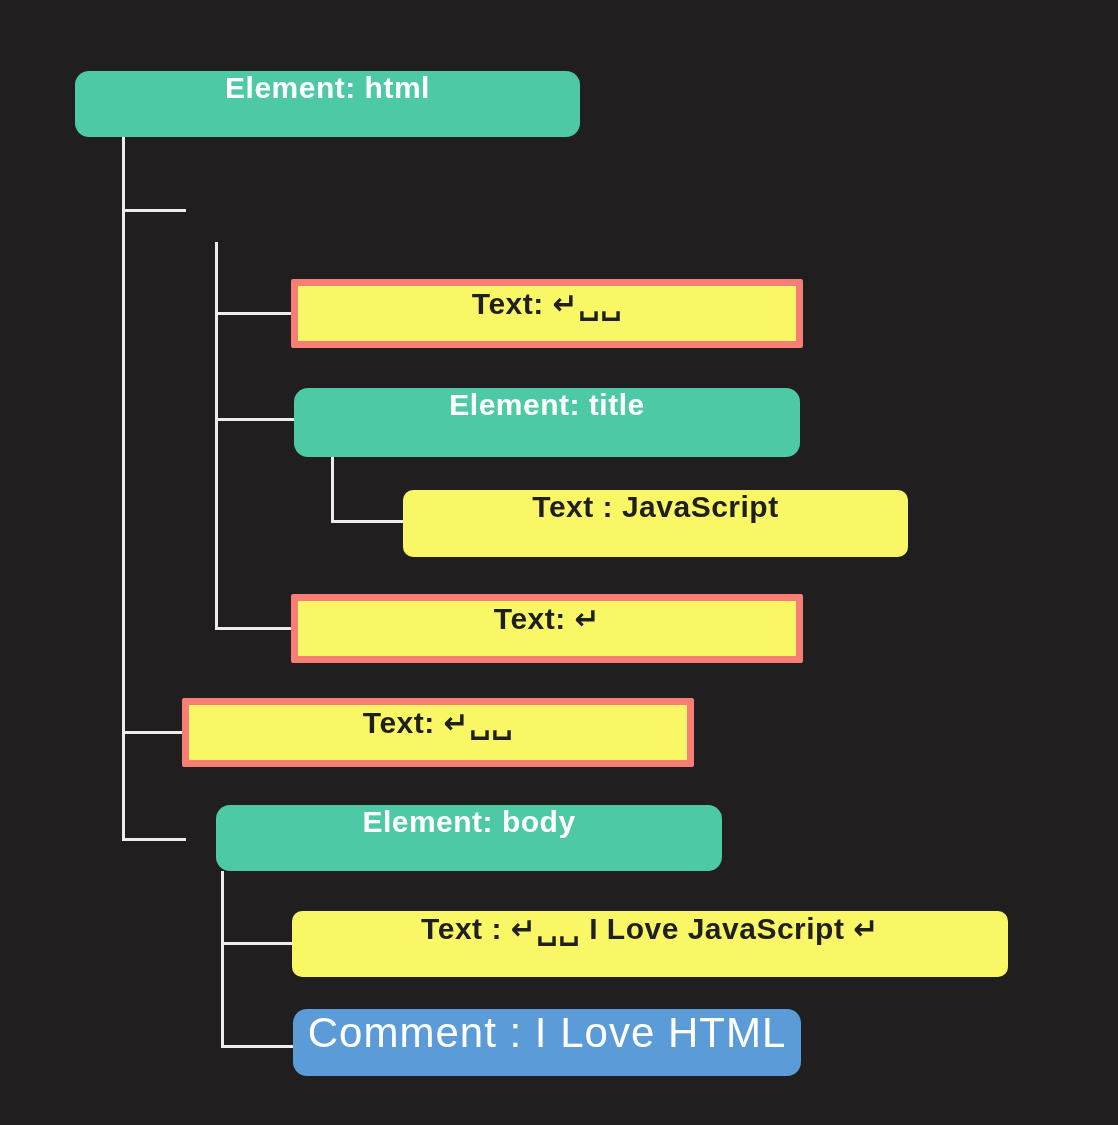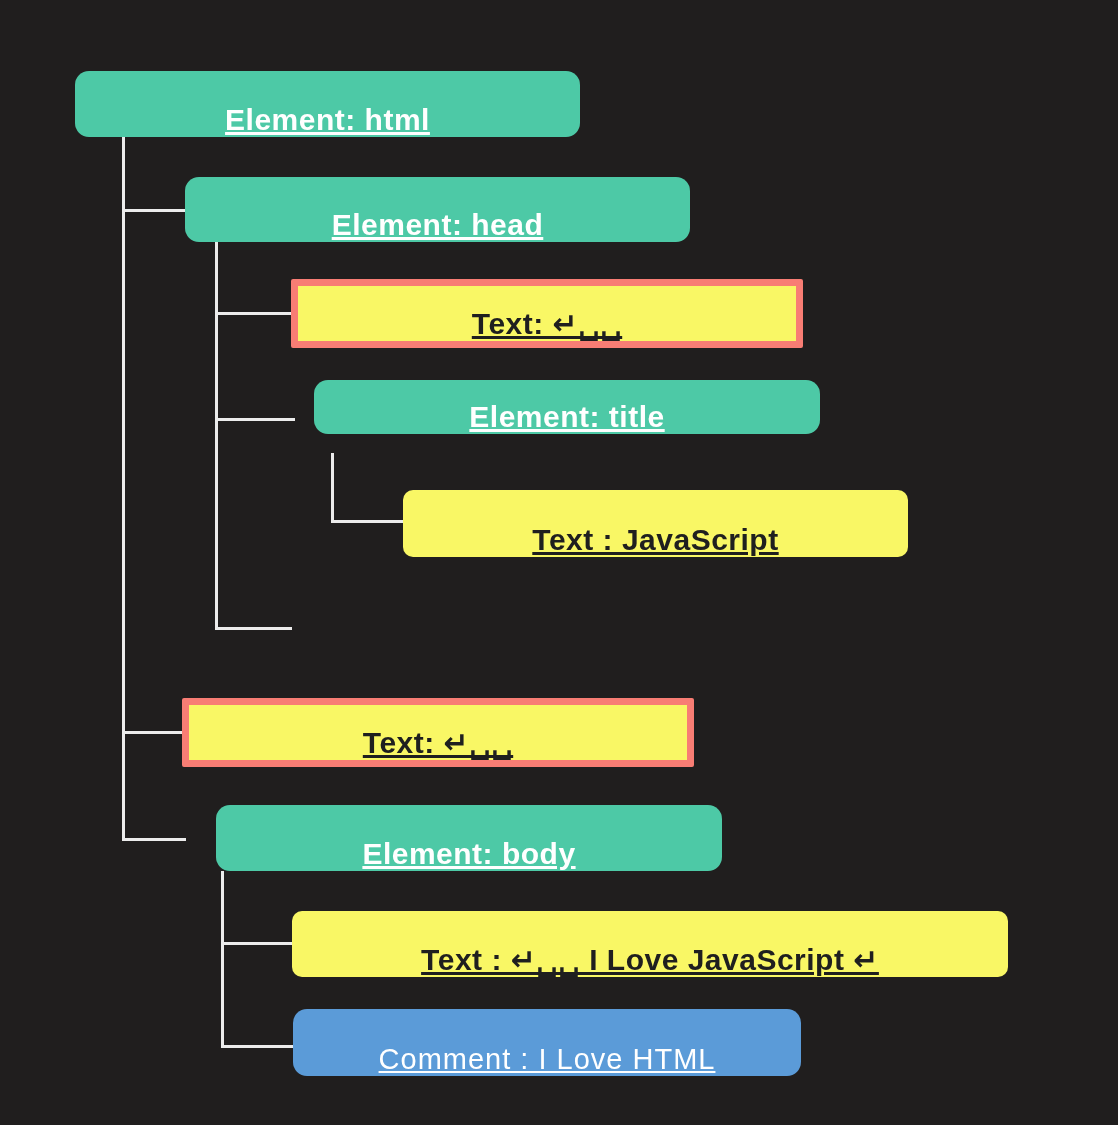--- a/index.html
+++ b/index.html
@@ -32,53 +32,52 @@
   .cC  { left: 331px; top: 453px; height: 70px; }
   .cC1 { left: 331px; top: 520px; width: 73px; }
   .cD  { left: 221px; top: 871px; height: 177px; }
   .cD1 { left: 221px; top: 942px; width: 72px; }
   .cD2 { left: 221px; top: 1045px; width: 73px; }
   
   .node {
     position: absolute;
     box-sizing: border-box;
     display: flex;
-    align-items: flex-end;
+    align-items: flex-start;
     justify-content: center;
     border-radius: 14px;
     font-size: 30px;
     font-weight: bold;
     letter-spacing: 0.5px;
     white-space: nowrap;
-    text-decoration: underline;
   }
   .node.element {
     background: var(--element_fill, #4dc9a6);
     color: var(--element_text, #ffffff);
   }
   .node.textnode {
     background: var(--text_fill, #f9f765);
     color: var(--text_text, #1f1f1f);
     border-radius: 10px;
   }
   .node.hl {
     border: 7px solid var(--highlight_border, #f87d74);
     border-radius: 2px;
   }
   .node.comment {
     background: var(--comment_fill, #5b9bd8);
     color: var(--comment_text, #ffffff);
     font-weight: 400;
-    font-size: 29px;
+    font-size: 42px;
     letter-spacing: 1px;
   }
   .n1  { left: 75px;  top: 71px;   width: 505px; height: 66px; }
   .n2  { left: 185px; top: 177px;  width: 505px; height: 65px; }
   .n3  { left: 291px; top: 279px;  width: 512px; height: 69px; }
-  .n4  { left: 294px; top: 380px;  width: 506px; height: 54px; margin-left: 20px; }
+  .n4  { left: 294px; top: 388px;  width: 506px; height: 69px; }
   .n5  { left: 403px; top: 490px;  width: 505px; height: 67px; }
   .n6  { left: 291px; top: 594px;  width: 512px; height: 69px; }
   .n7  { left: 182px; top: 698px;  width: 512px; height: 69px; }
   .n8  { left: 185px; top: 805px;  width: 506px; height: 66px; margin-left: 31px; }
   .n9  { left: 292px; top: 911px;  width: 716px; height: 66px; }
   .n10 { left: 293px; top: 1009px; width: 508px; height: 67px; }
   .lbl { display: inline-block; }
 </style>
 </head>
 <body>
@@ -95,31 +94,31 @@
   <div class="line h cB3"></div>
   <div class="line v cC"></div>
   <div class="line h cC1"></div>
   <div class="line v cD"></div>
   <div class="line h cD1"></div>
   <div class="line h cD2"></div>
 
   <div class="node element n1">
     <span class="lbl">Element: html</span>
   </div>
-  <div class="node element n2">
-    <span class="lbl">Element: head</span>
-  </div>
   <div class="node textnode hl n3">
     <span class="lbl">Text: ↵␣␣</span>
   </div>
   <div class="node element n4">
     <span class="lbl">Element: title</span>
   </div>
   <div class="node textnode n5">
     <span class="lbl">Text : JavaScript</span>
+  </div>
+  <div class="node textnode hl n6">
+    <span class="lbl">Text: ↵</span>
   </div>
   <div class="node textnode hl n7">
     <span class="lbl">Text: ↵␣␣</span>
   </div>
   <div class="node element n8">
     <span class="lbl">Element: body</span>
   </div>
   <div class="node textnode n9">
     <span class="lbl">Text : ↵␣␣ I Love JavaScript ↵</span>
   </div>

